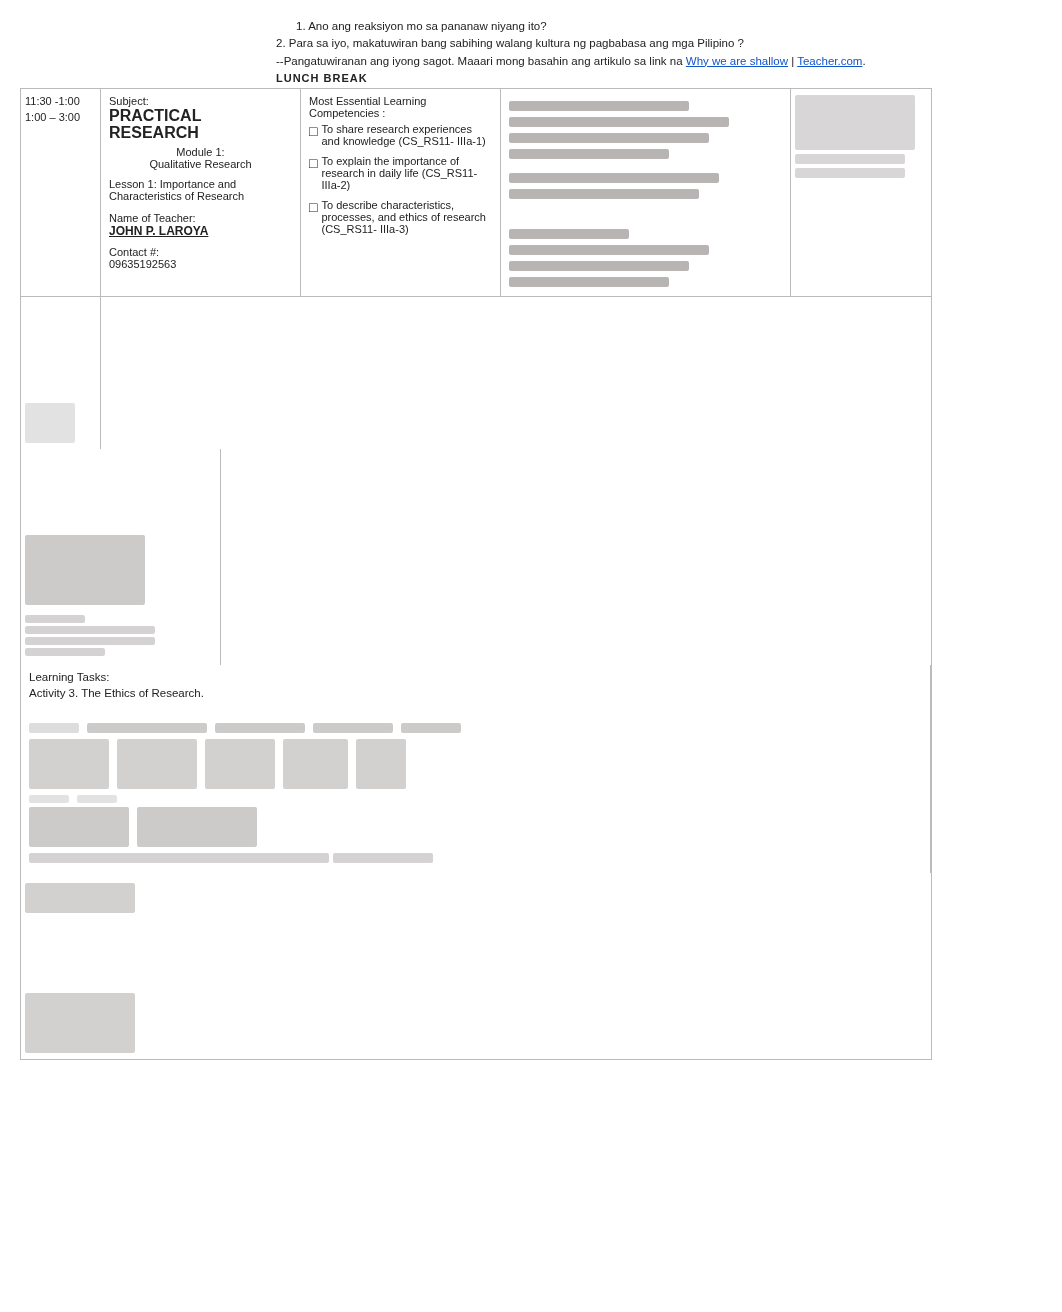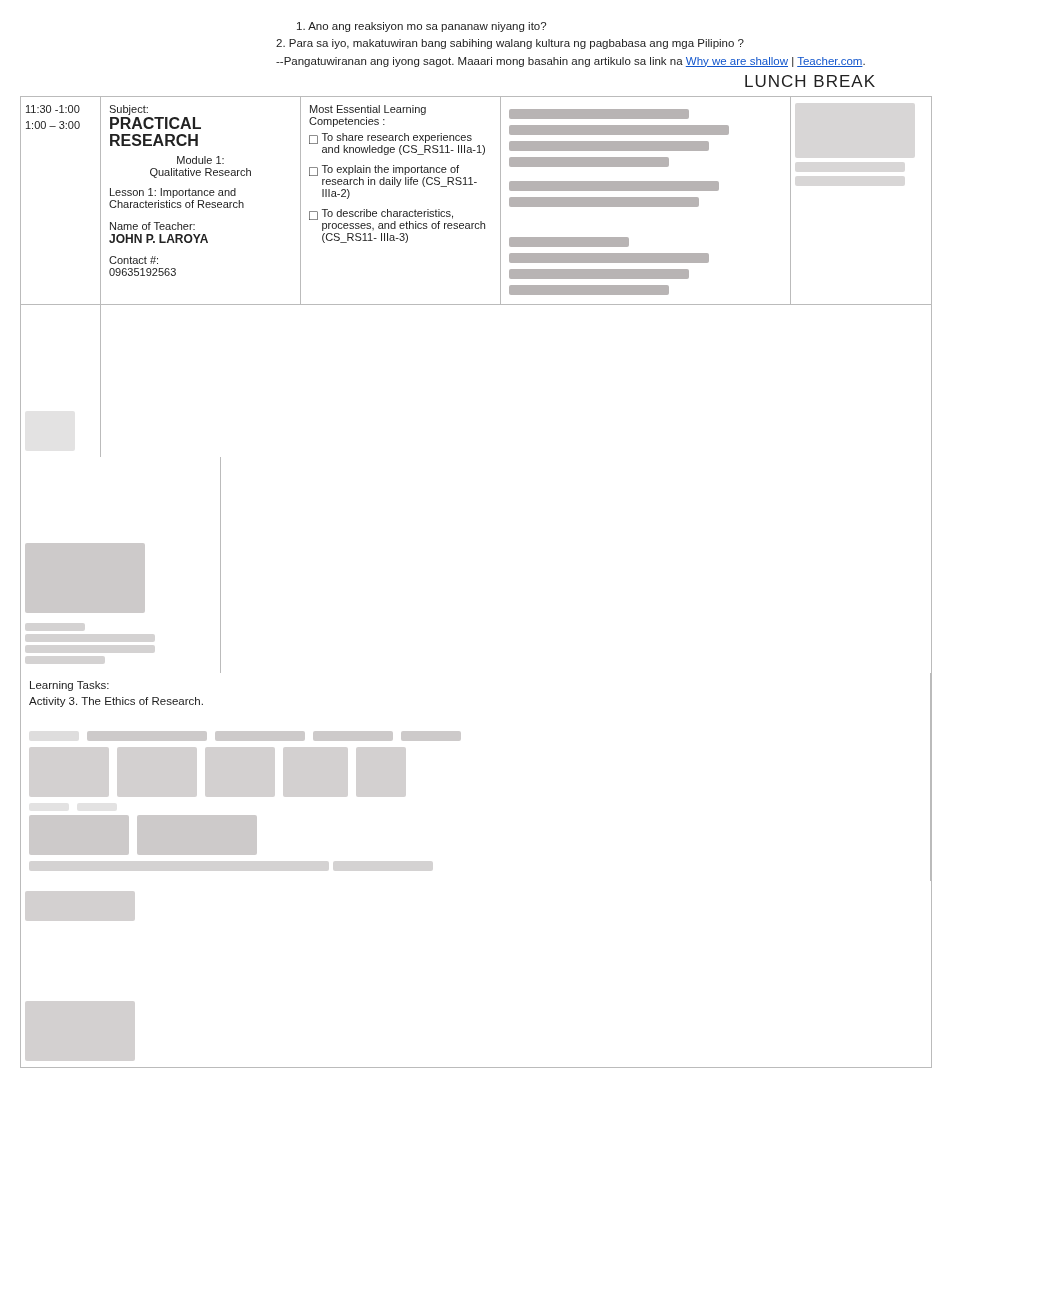--- a/index.html
+++ b/index.html
@@ -33,23 +33,23 @@
     }
     .questions-block .q1 {
       margin-left: 20px;
     }
     .link-text {
       color: #1155cc;
       text-decoration: underline;
       margin-top: 16px;
     }
     .lunch-break {
-      text-align: right;
-      font-size: 17px;
-      font-weight: normal;
+      text-align: left;
+      font-size: 11px;
+      font-weight: bold;
       letter-spacing: 1px;
       margin-top: 2px;
       margin-left: 200px;
       width: 600px;
     }
     .main-content {
       display: flex;
       flex-direction: row;
       border: 1px solid #bbb;
       margin-top: 2px;
@@ -85,20 +85,21 @@
       font-size: 11px;
       margin-top: 8px;
     }
     .teacher-block {
       font-size: 11px;
       margin-top: 10px;
     }
     .teacher-name {
       font-weight: bold;
       font-size: 12px;
+      text-decoration: underline;
     }
     .contact-block {
       font-size: 11px;
       margin-top: 8px;
     }
     .melc-col {
       width: 200px;
       min-width: 200px;
       border-right: 1px solid #bbb;
       padding: 6px 8px;

